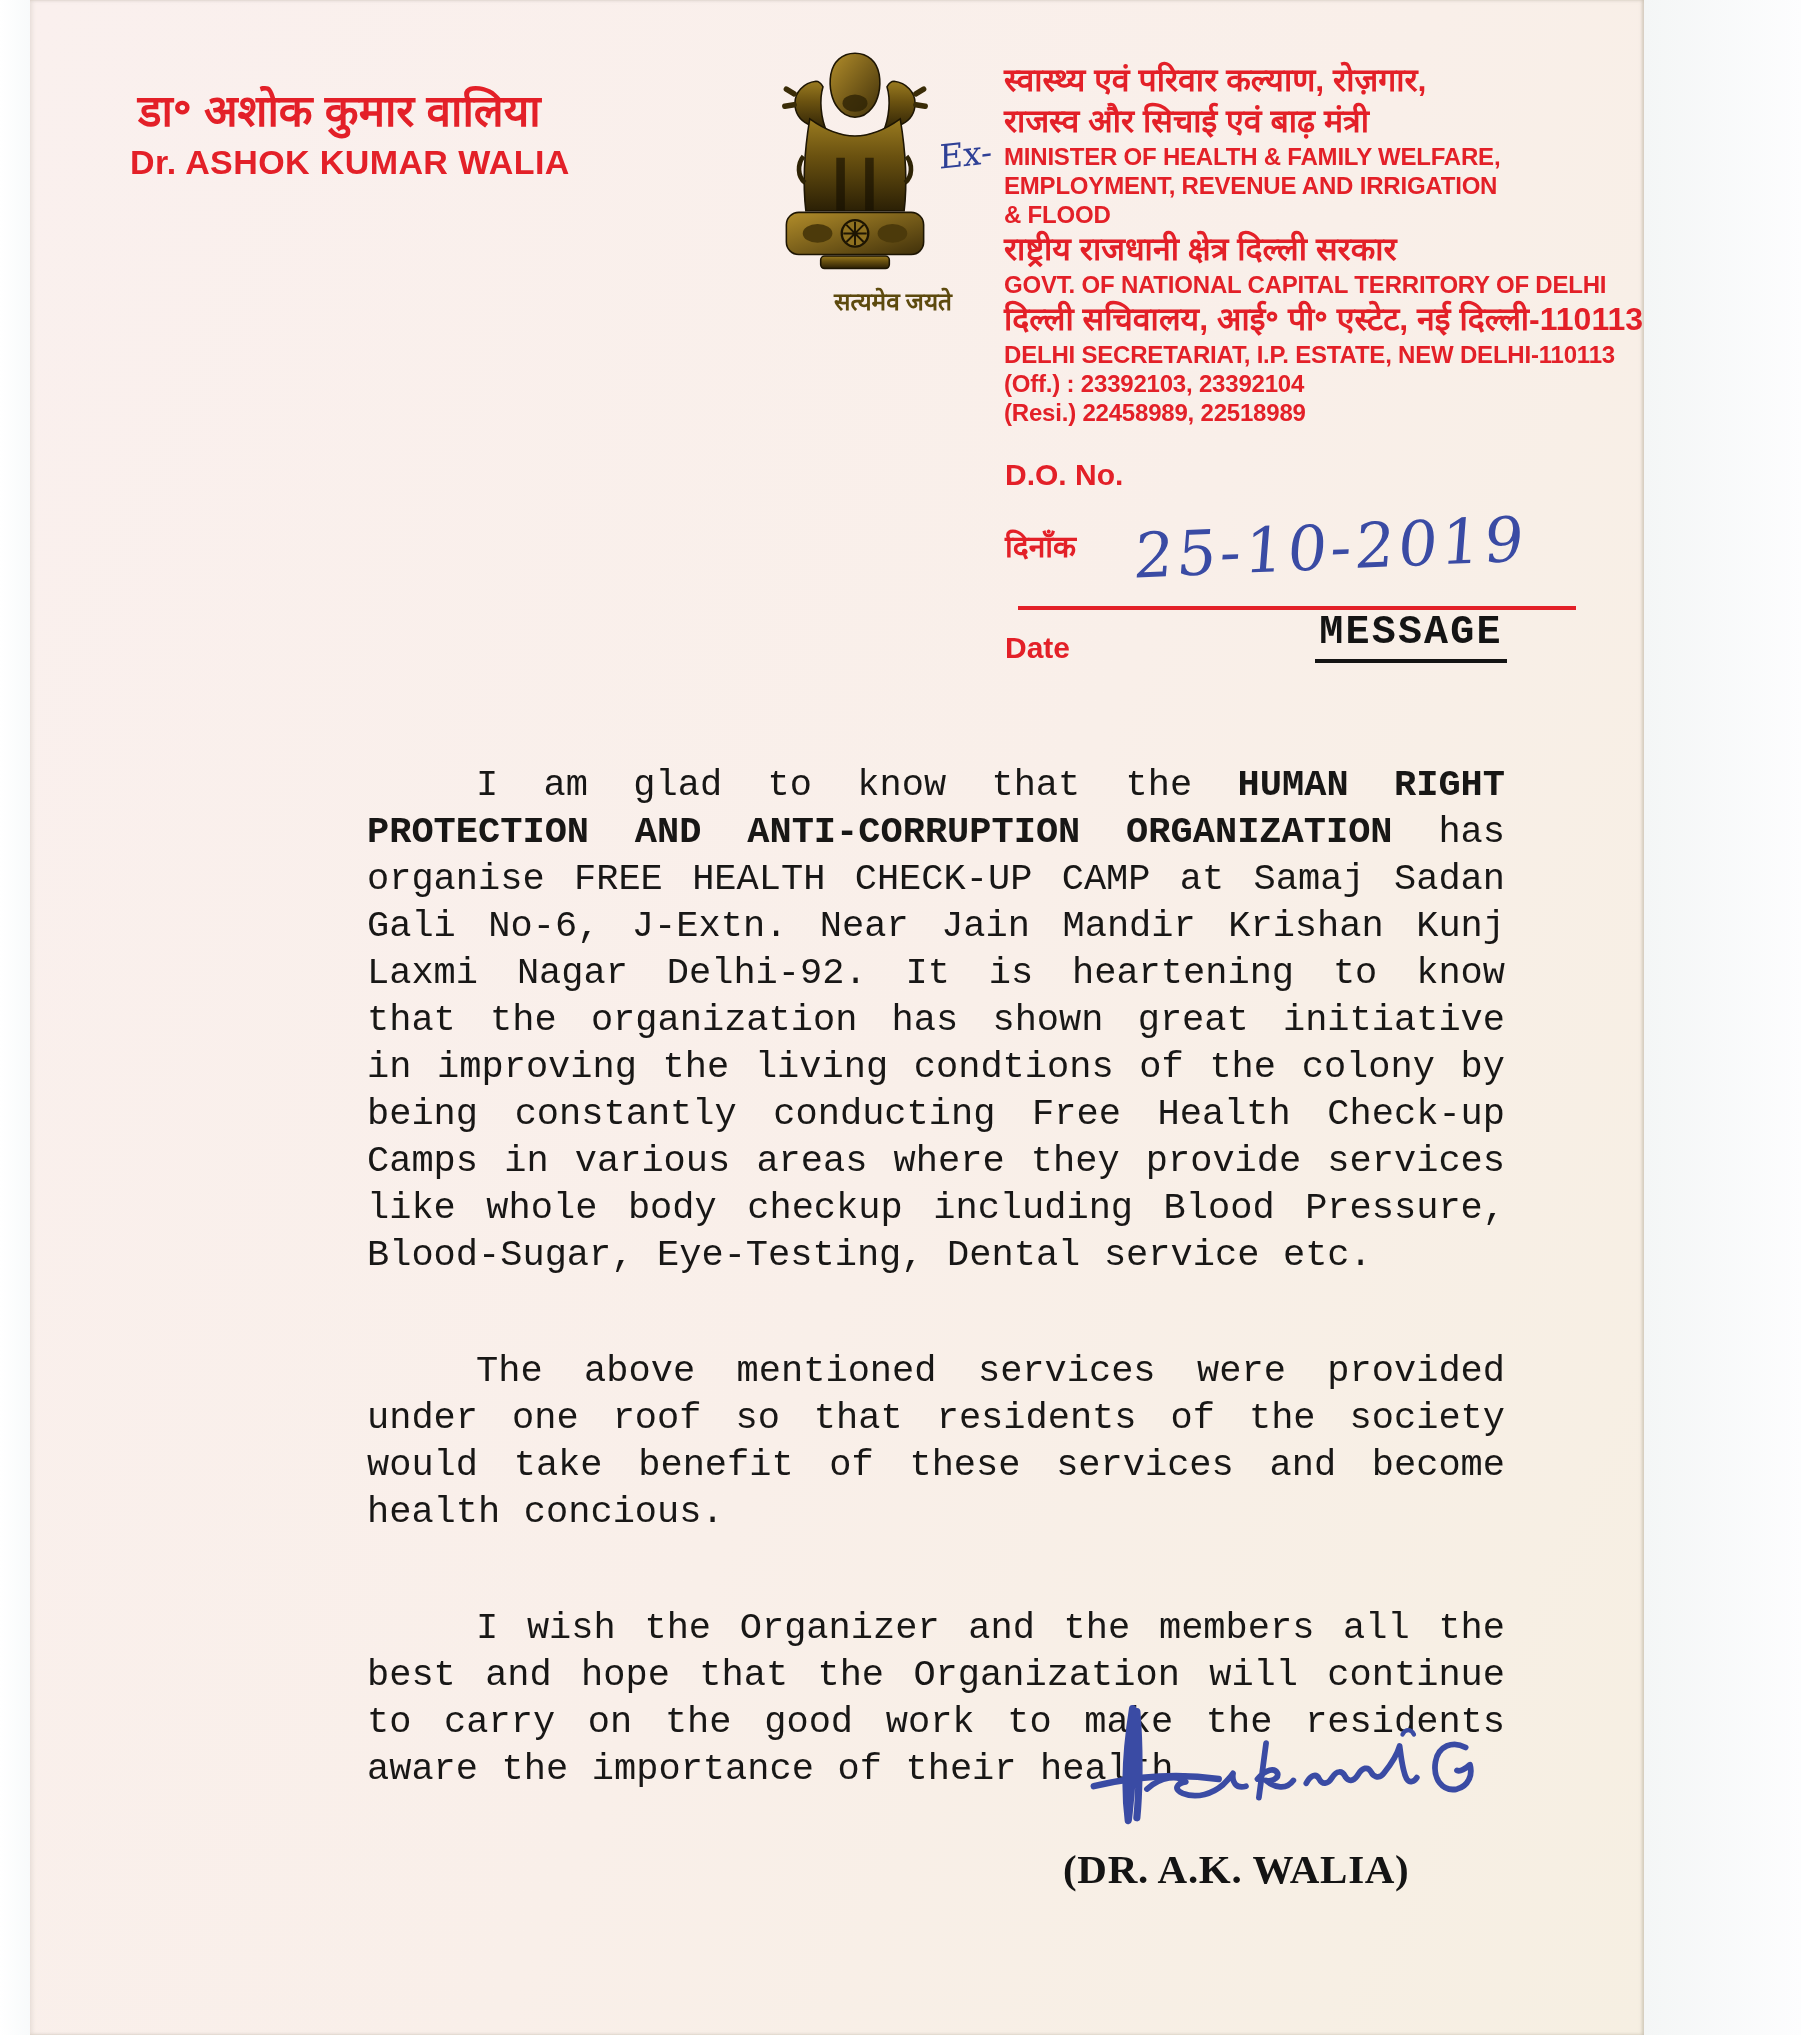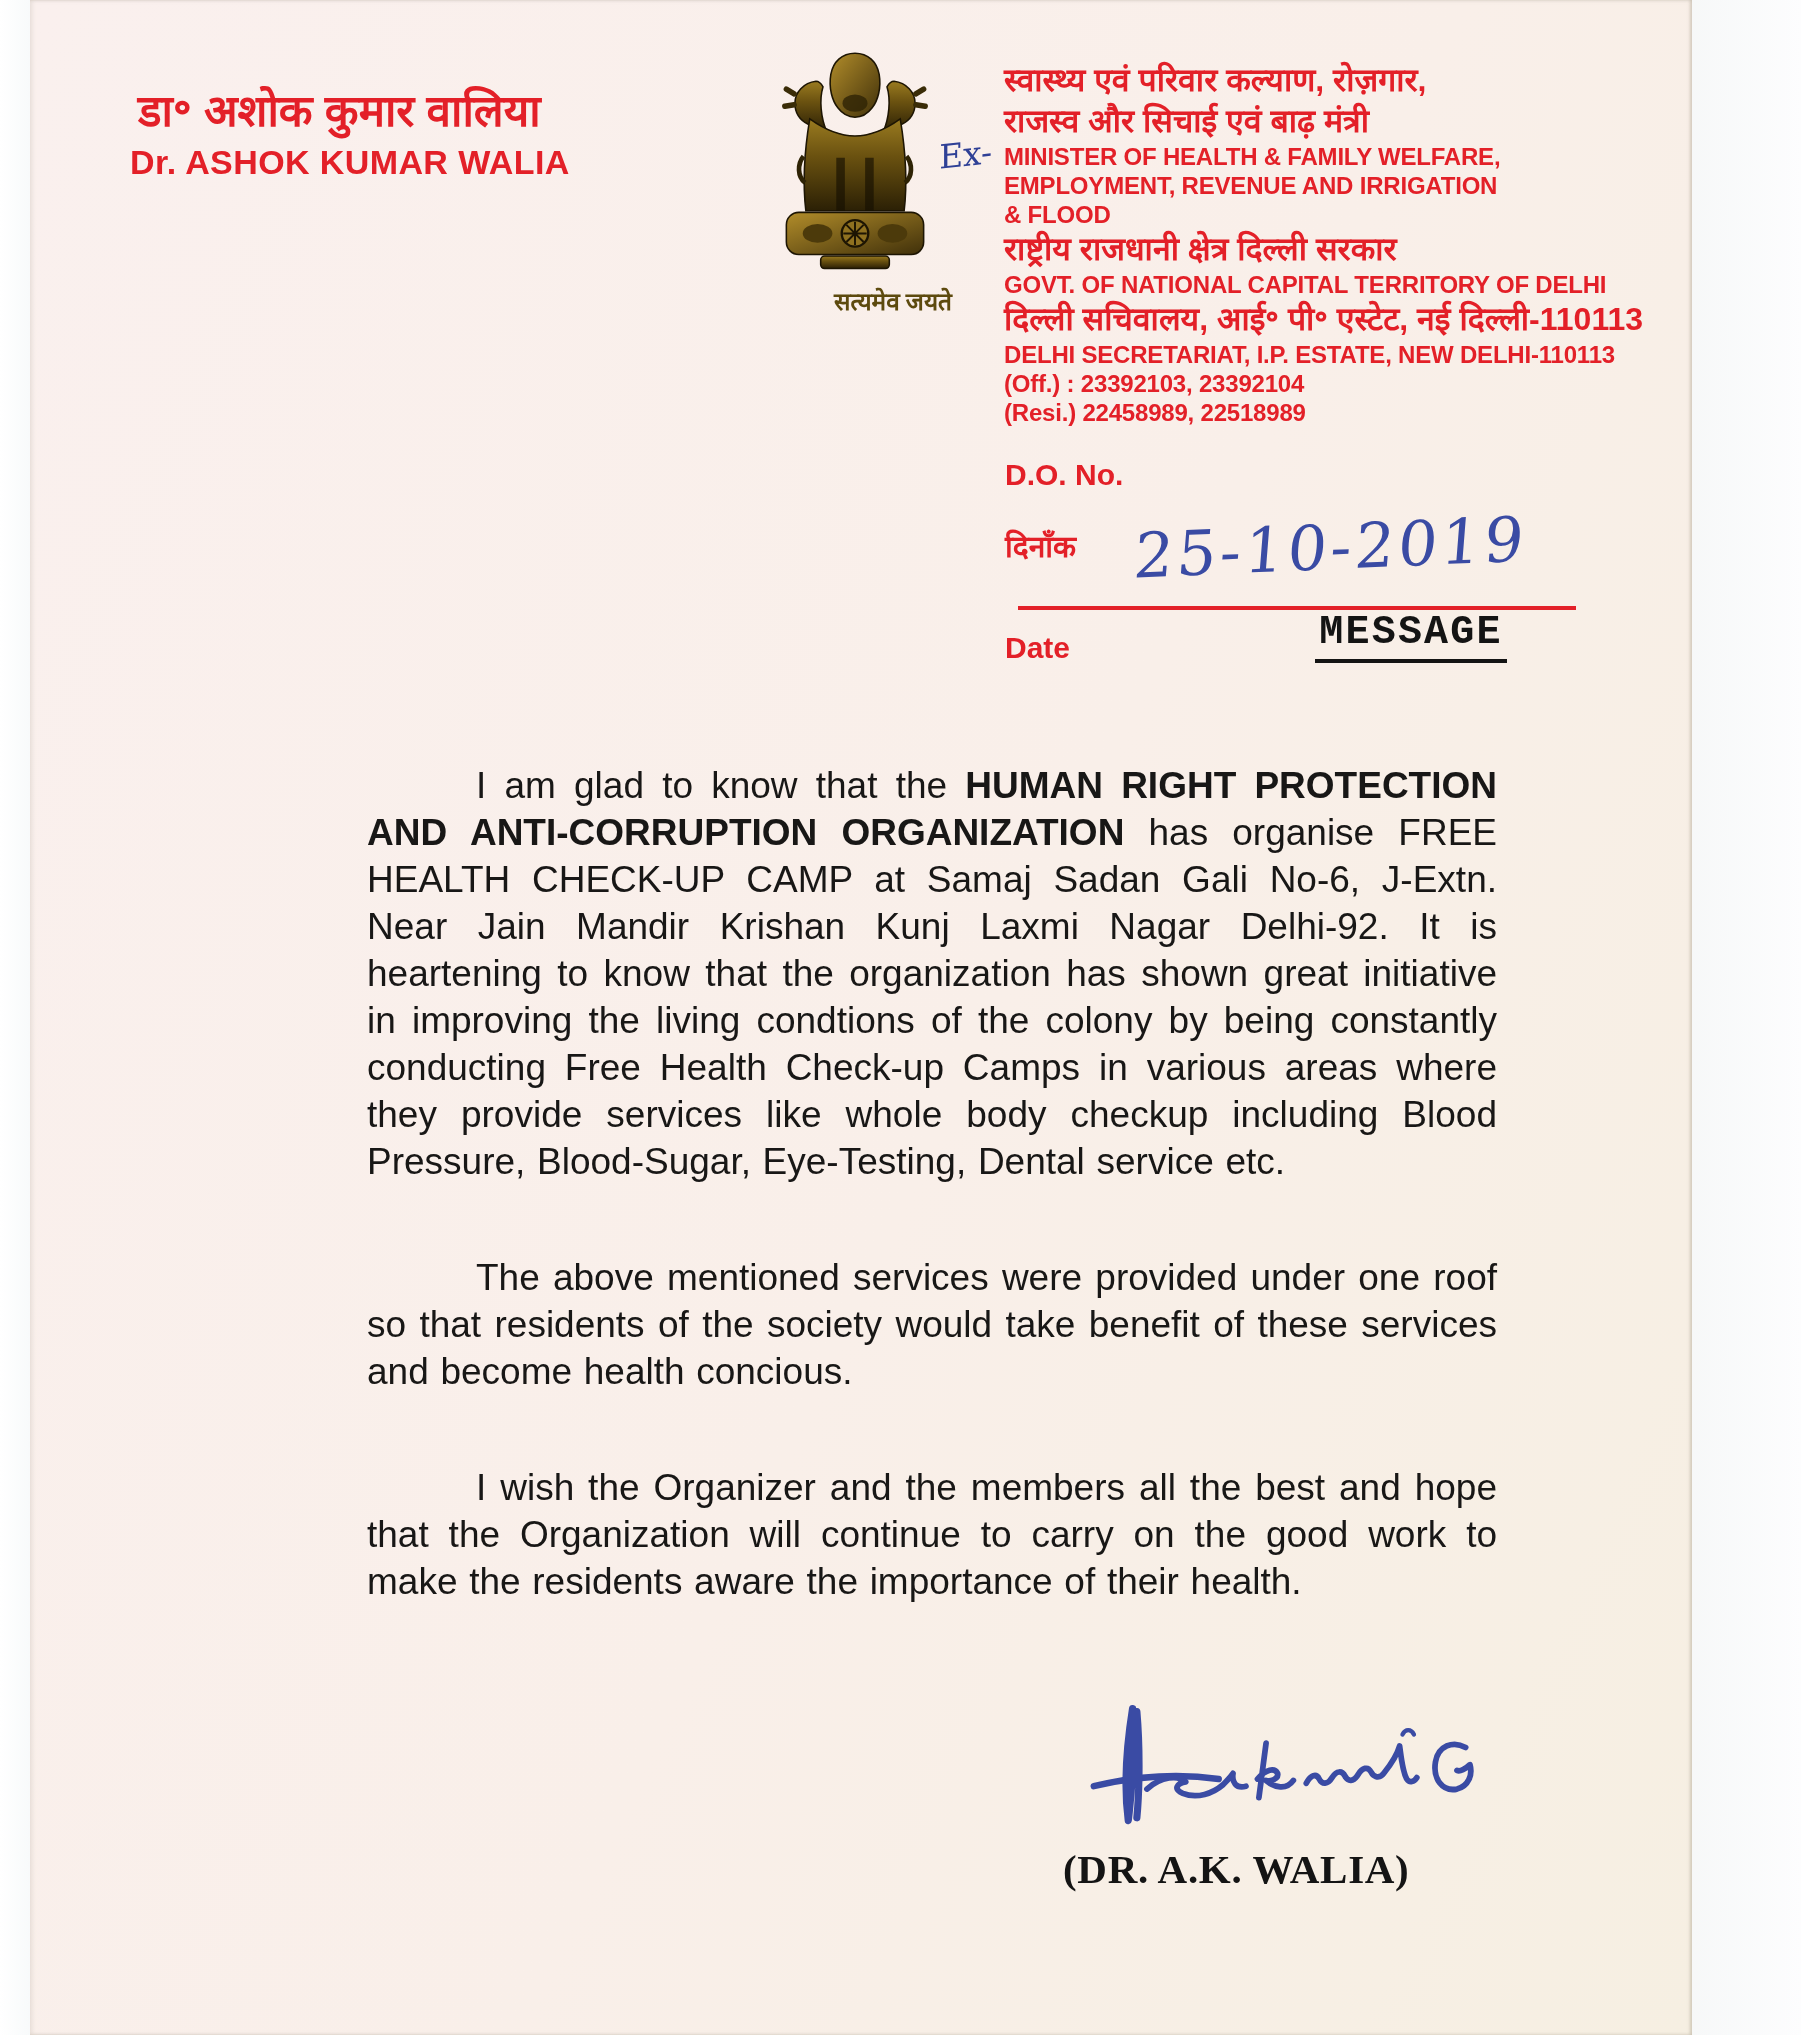--- a/index.html
+++ b/index.html
@@ -9,21 +9,20 @@
     font-family:"Liberation Sans",sans-serif;
   }
   .scan-strip{position:absolute;background:linear-gradient(90deg,#ffffff,#f8fafb);z-index:0;}
   #strip-left{left:0;top:0;width:30px;height:2035px;}
   #strip-right{left:1644px;top:0;width:158px;height:2035px;background:linear-gradient(90deg,#f4f6f6,#fdfdfe);}
   #paper{
     position:absolute;left:30px;top:0;width:1614px;height:2035px;
     background:linear-gradient(115deg,#faf0ee 0%,#f9efe9 55%,#f6efe2 100%);
     box-shadow:inset -2.2px 0 2.9px rgba(150,140,120,.35), inset 2.2px 0 4.3px rgba(180,170,160,.25);
     z-index:1;
-    padding-left:48px;
   }
   .abs{position:absolute;}
   #sender-name-hindi{
     left:108px;top:85px;width:516px;
     font-size:44px;font-weight:bold;line-height:52px;color:#e32028;
     font-family:"Liberation Sans",sans-serif;
   }
   #sender-name-english{
     left:100px;top:143px;width:545px;
     font-size:34px;font-weight:bold;letter-spacing:0.4px;color:#e32028;
@@ -58,22 +57,22 @@
   #message-heading{
     left:337px;top:610px;width:1140px;text-align:right;
     font-family:Liberation Mono, monospace;
     font-size:40px;font-weight:bold;letter-spacing:2.2px;color:#141414;
   }
   #message-heading span{
     border-bottom:4.3px solid #141414;padding:0 4.3px 4.3px 4.3px;
   }
   #message-body{left:337px;top:762px;width:1142px;color:#181716;}
   #message-body p{
-    margin:0 12px 69px 0;
-    font-family:Liberation Sans, sans-serif;
+    margin:0 4px 69px 0;
+    font-family:Liberation Mono, monospace;
     font-size:37px;line-height:47px;
     text-align:justify;text-indent:109px;
     word-spacing:1.4px;
   }
   #message-body p b{font-weight:bold;}
   
   #signature{left:1048px;top:1687px;width:402px;height:151px;}
   #signatory-name{
     left:1033px;top:1845px;width:416px;
     font-family:Liberation Serif, serif;

